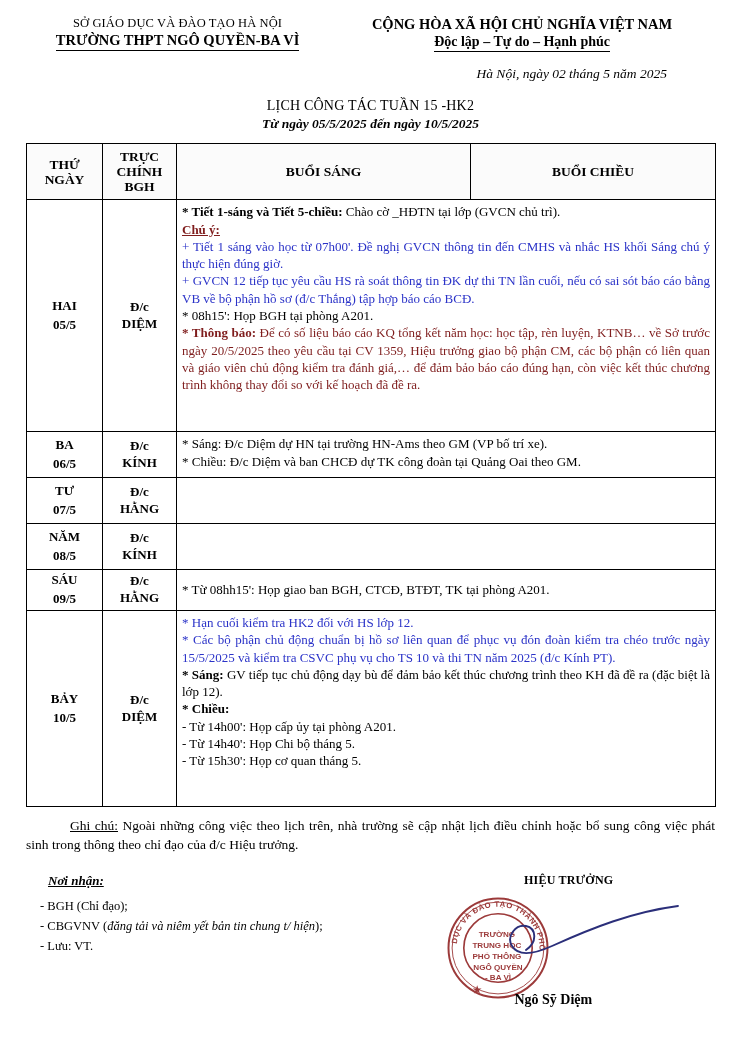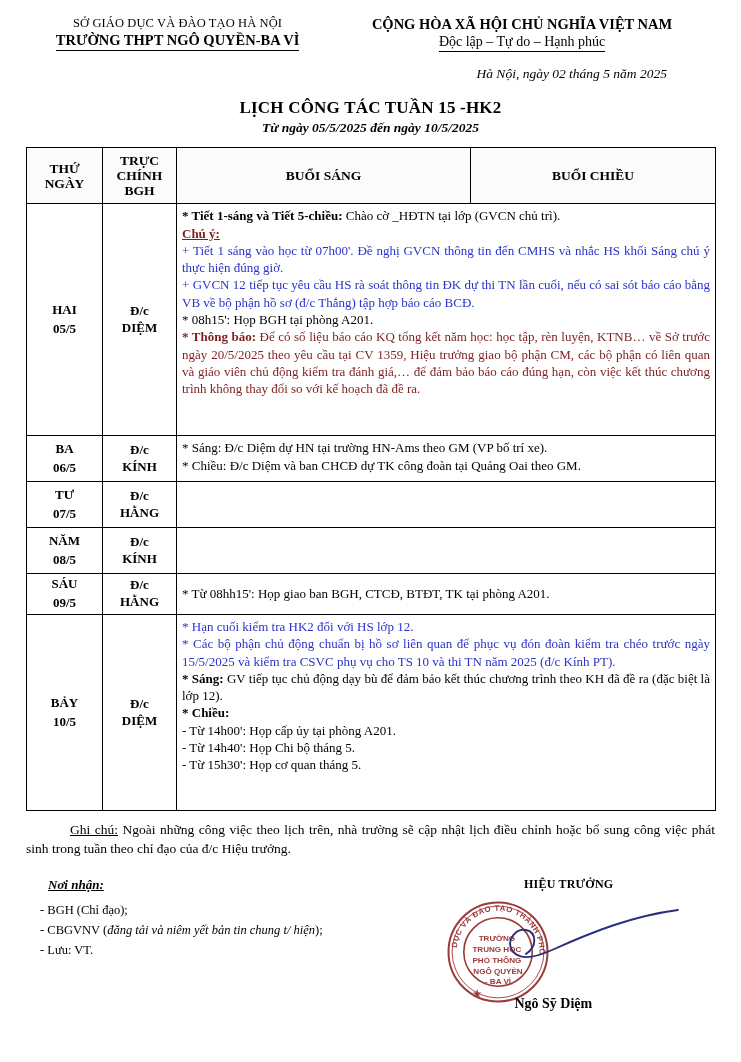--- a/index.html
+++ b/index.html
@@ -16,27 +16,27 @@
   .page { padding: 14px 26px 0 26px; position: relative; height: 100%; }
 
   
   .hdr { display: flex; width: 100%; }
   .hdr-left  { width: 44%; text-align: center; padding-top: 2px; }
   .hdr-right { width: 56%; text-align: center; padding-top: 2px; }
   .hdr-line1 { font-size: 12.5px; letter-spacing: .1px; }
   .hdr-line2 { font-weight: bold; font-size: 14.5px; margin-top: 1px; }
   .ul-short { display: inline-block; border-bottom: 1.6px solid #000; padding-bottom: 1px; }
   .hdr-r1 { font-weight: bold; font-size: 14.5px; }
-  .hdr-r2 { font-weight: normal; font-size: 14px; margin-top: 1px; }
+  .hdr-r2 { font-weight: bold; font-size: 14px; margin-top: 1px; }
 
   .datebox { text-align: right; padding-right: 48px; margin-top: 14px;
              font-style: italic; font-size: 13.5px; }
 
   .title-wrap { text-align: center; margin-top: 16px; }
-  .title-main { font-weight: bold; font-size: 17px; letter-spacing: .2px; }
+  .title-main { font-weight: normal; font-size: 14px; letter-spacing: .2px; }
   .title-sub  { font-weight: bold; font-style: italic; font-size: 13.5px; margin-top: 2px; }
 
   
   table.sched { width: 100%; border-collapse: collapse; margin-top: 11px;
                 table-layout: fixed; }
   table.sched td, table.sched th { border: 1.1px solid #000; }
   th.h { background: #fbfbfb; font-weight: bold; text-align: center;
          font-size: 13.5px; padding: 5px 2px; line-height: 1.12; }
   col.c1 { width: 76px; }
   col.c2 { width: 74px; }
@@ -209,21 +209,21 @@
             <p class="ln "><b>* Chiều:</b></p>
             <p class="ln "><span> - Từ 14h00': Họp cấp ủy tại phòng A201.</span></p>
             <p class="ln "><span> - Từ 14h40': Họp Chi bộ tháng 5.</span></p>
             <p class="ln "><span> - Từ 15h30': Họp cơ quan tháng 5.</span></p>
           </td>
         </tr>
       </tbody>
   </table>
 
   <div class="note">
-    <span class="lead"></span><b class="u">Ghi chú:</b><span> Ngoài những công việc theo lịch trên, nhà trường sẽ cập nhật lịch điều chỉnh hoặc bổ sung công việc phát sinh trong tuần theo chỉ đạo của đ/c Hiệu trưởng.</span>
+    <span class="lead"></span><b class="u">Ghi chú:</b><span> Ngoài những công việc theo lịch trên, nhà trường sẽ cập nhật lịch điều chỉnh hoặc bổ sung công việc phát sinh trong thông theo chỉ đạo của đ/c Hiệu trưởng.</span>
   </div>
 
   <div class="foot">
     <div class="foot-left">
       <div class="recv-title">Nơi nhận:</div>
       <div class="recv-list" id="recv-list">
           <div>- BGH (Chỉ đạo);</div>
           <div>- CBGVNV (<i>đăng tải và niêm yết bản tin chung t/ hiện</i>);</div>
           <div>- Lưu: VT.</div>
         </div>

